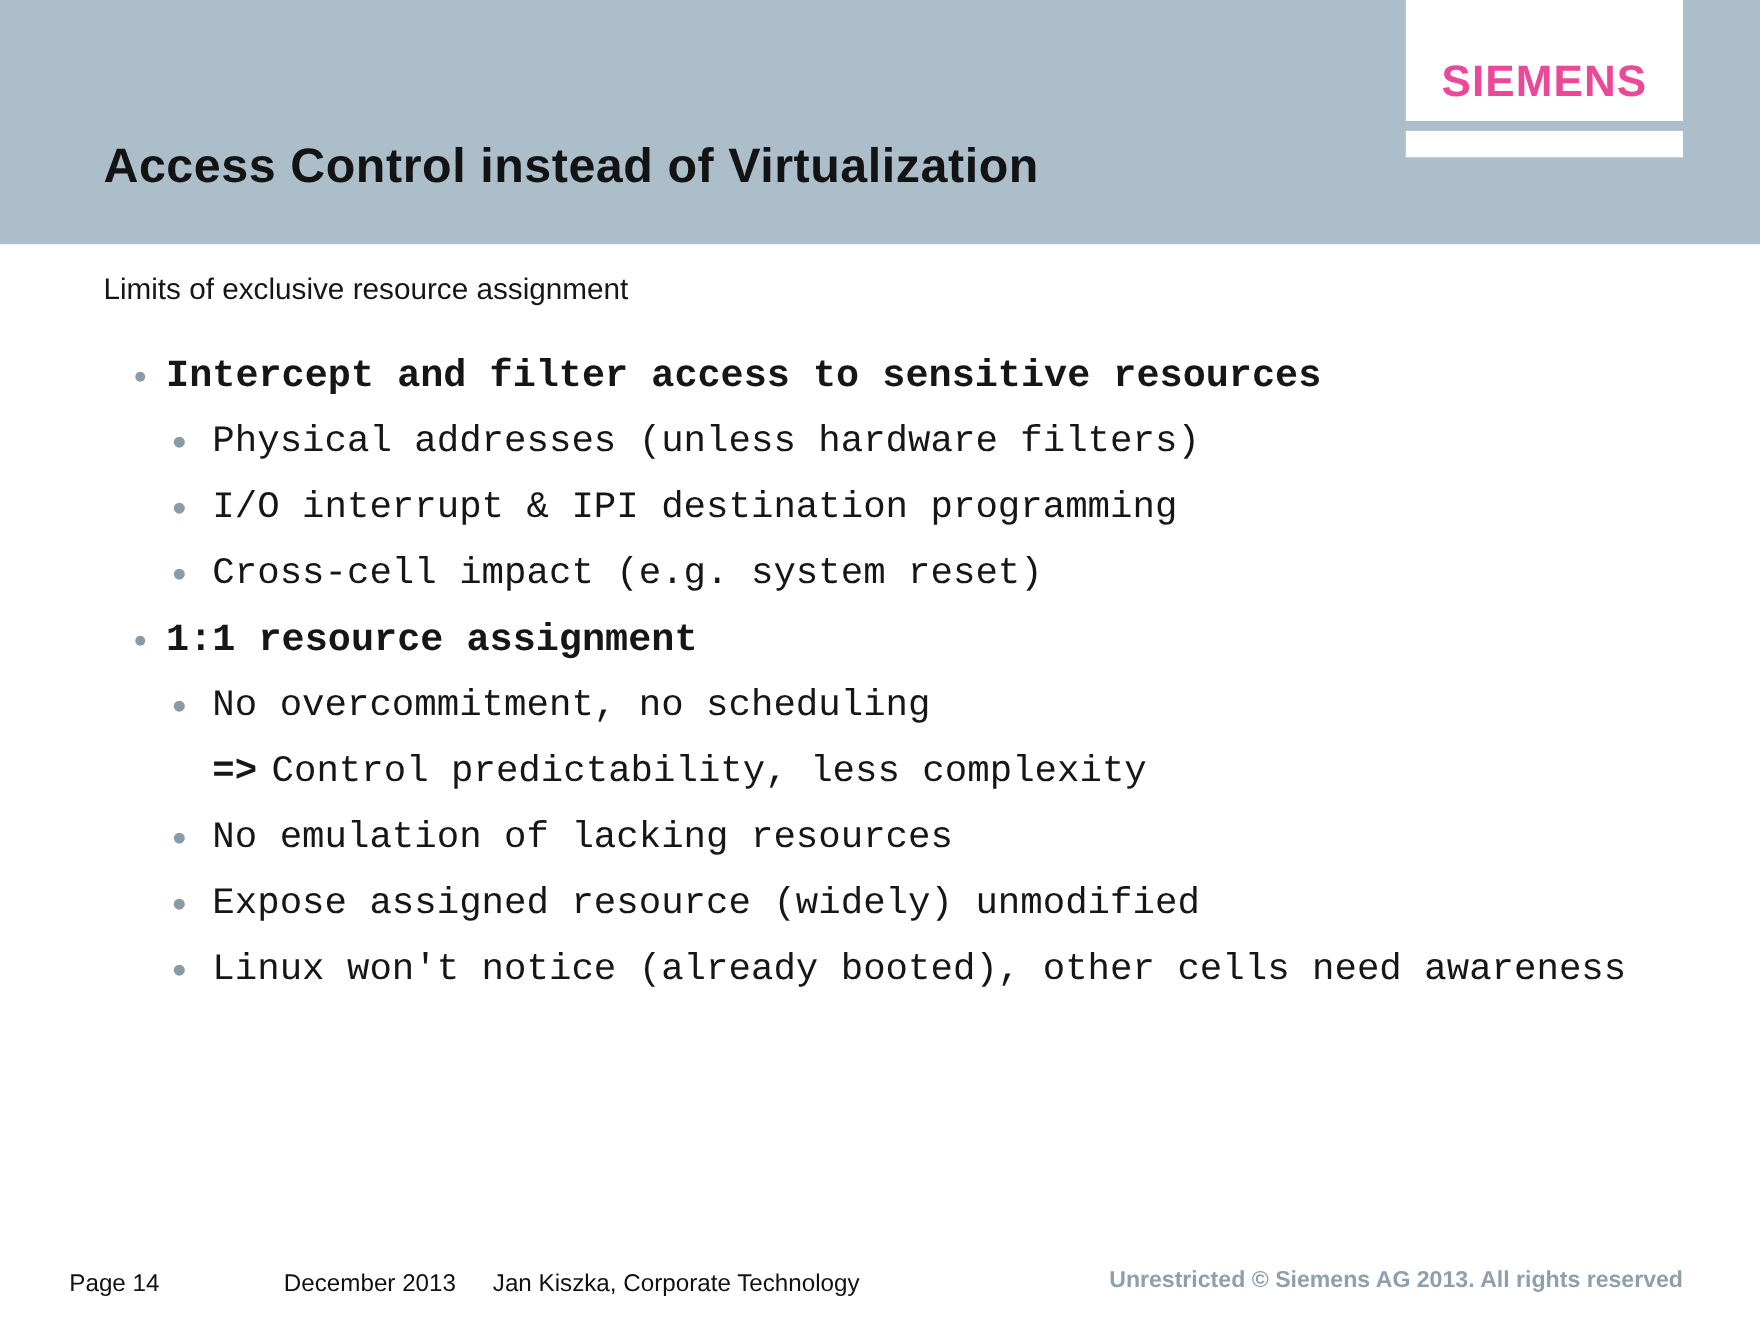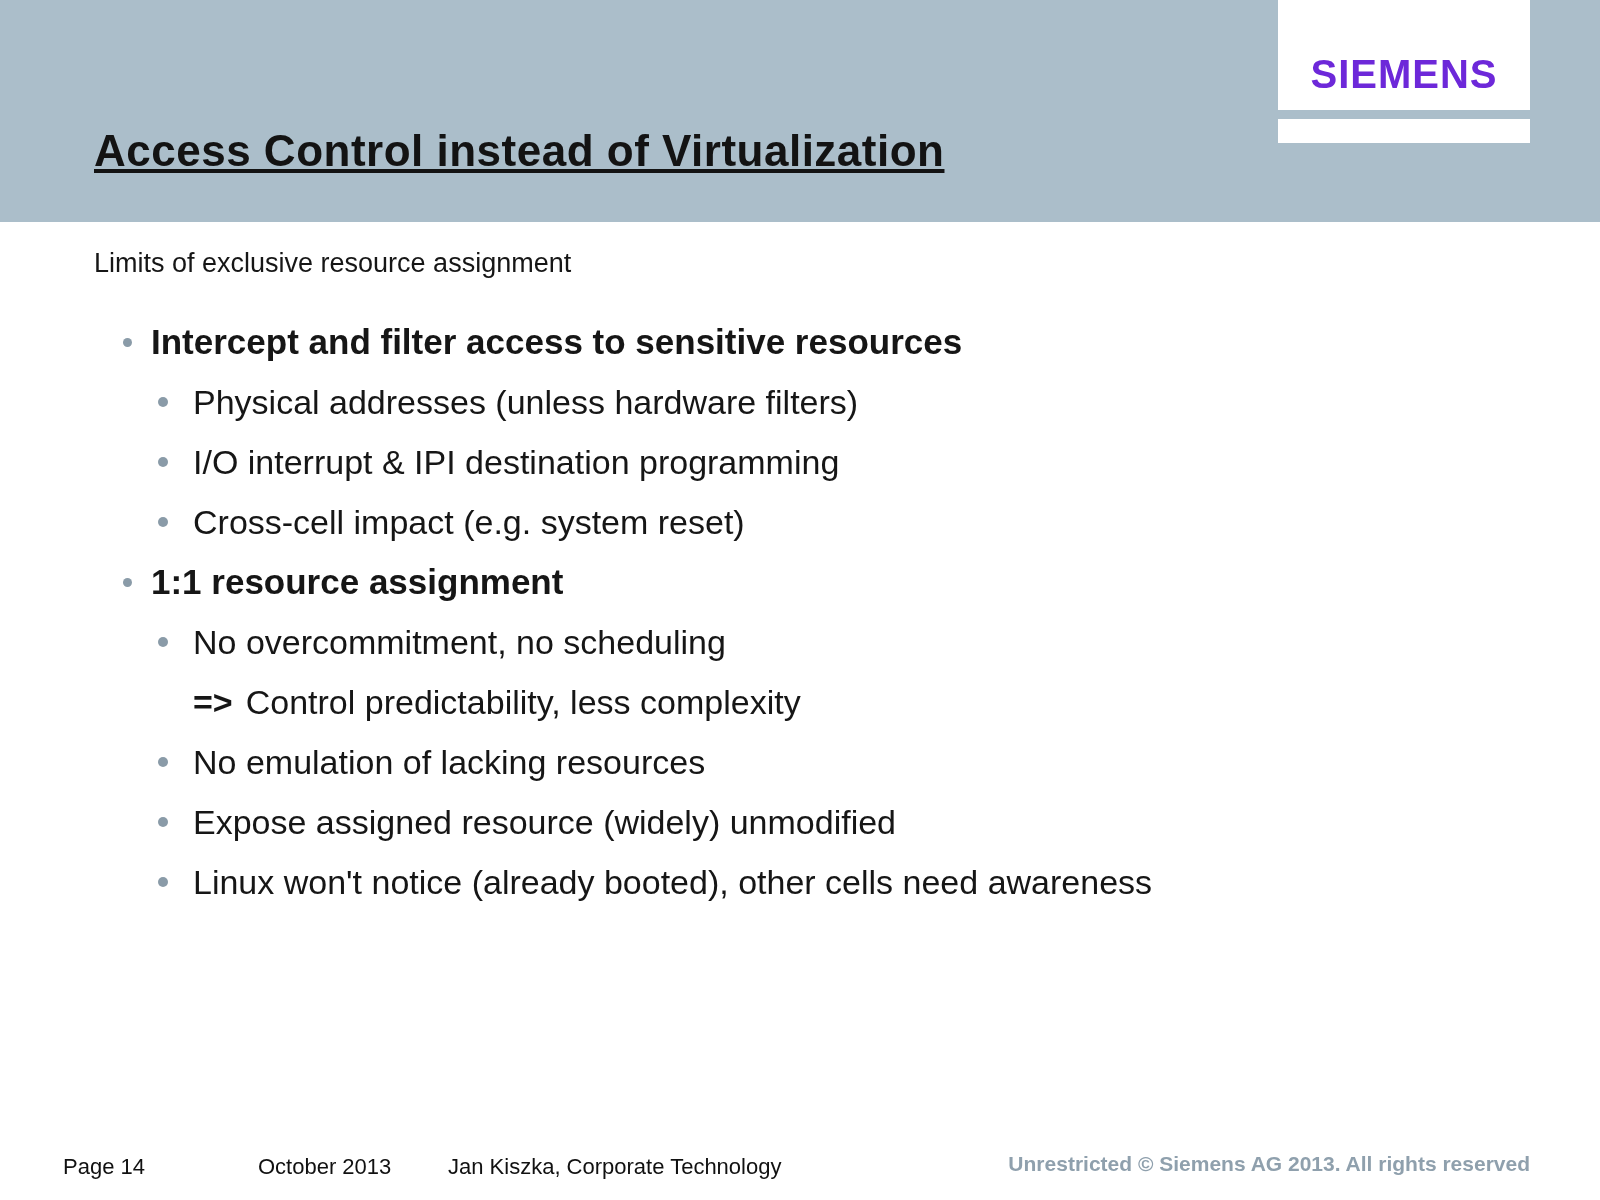--- a/index.html
+++ b/index.html
@@ -8,40 +8,39 @@
     font-family:"Liberation Sans", sans-serif; overflow:hidden;
   }
   .banner {
     position:absolute; top:0; left:0; width:1600px; height:222px;
     background:#abbeca;
   }
   .slide-title {
     position:absolute; left:94px; top:126px;
     font-size:44px; font-weight:bold; color:#131313; letter-spacing:0.5px;
     white-space:nowrap;
-    text-decoration:underline;
   }
   .logo-box {
     position:absolute; top:0; left:1278px; width:252px; height:110px;
     background:#ffffff; display:flex; align-items:flex-end; justify-content:center;
     padding-bottom:16px; box-sizing:border-box;
   }
   .logo-text {
-    color:#6d28d9; font-size:40px; font-weight:bold; letter-spacing:1px;
+    color:#ec4899; font-size:40px; font-weight:bold; letter-spacing:1px;
     line-height:1;
   }
   .logo-bar {
     position:absolute; top:119px; left:1278px; width:252px; height:24px;
     background:#ffffff;
   }
   .subtitle {
     position:absolute; left:94px; top:248px;
     font-size:27px; color:#161616; white-space:nowrap;
   }
-  .bullets { position:absolute; left:0; top:312px; width:1552px; }
+  .bullets { position:absolute; left:0; top:312px; width:1552px;font-family:Liberation Mono, monospace; }
   .row {
     position:relative; height:60px; display:flex; align-items:center;
     color:#161616; white-space:nowrap;
   }
   .row.l1 { padding-left:151px; font-size:35px; font-weight:bold; }
   .row.l2 { padding-left:193px; font-size:34px; font-weight:normal; }
   .dot { position:absolute; border-radius:50%; background:#8a9ba8; }
   .row.l1 .dot { left:123px; top:26px; width:9px;  height:9px;  }
   .row.l2 .dot { left:158px; top:25px; width:10px; height:10px; }
   .row .prefix { font-weight:bold; margin-right:13px; }
@@ -107,17 +106,17 @@
       <span class="dot"></span>
       <span>Expose assigned resource (widely) unmodified</span>
     </div>
     <div class="row l2">
       <span class="dot"></span>
       <span>Linux won't notice (already booted), other cells need awareness</span>
     </div>
   </div>
 
   <div class="footer-item footer-page">Page 14</div>
-  <div class="footer-item footer-date">October 2013</div>
+  <div class="footer-item footer-date">December 2013</div>
   <div class="footer-item footer-author">Jan Kiszka, Corporate Technology</div>
   <div class="footer-rights">Unrestricted © Siemens AG 2013. All rights reserved</div>
 
 </div>
 
 </body></html>

